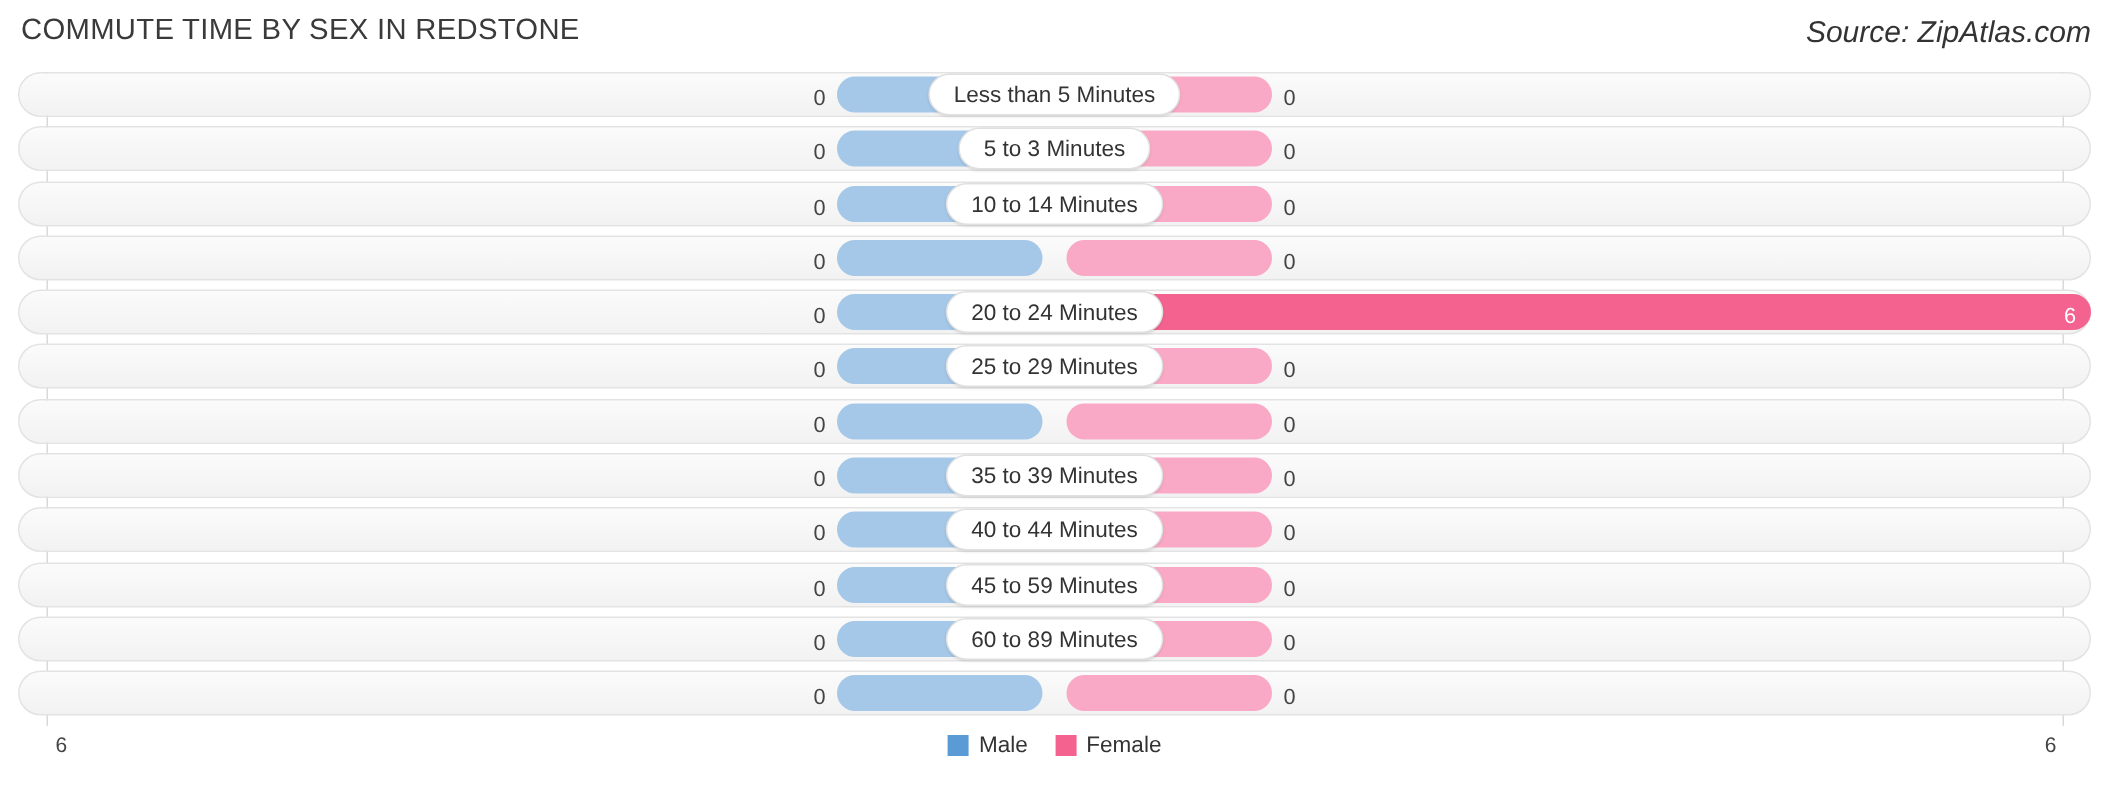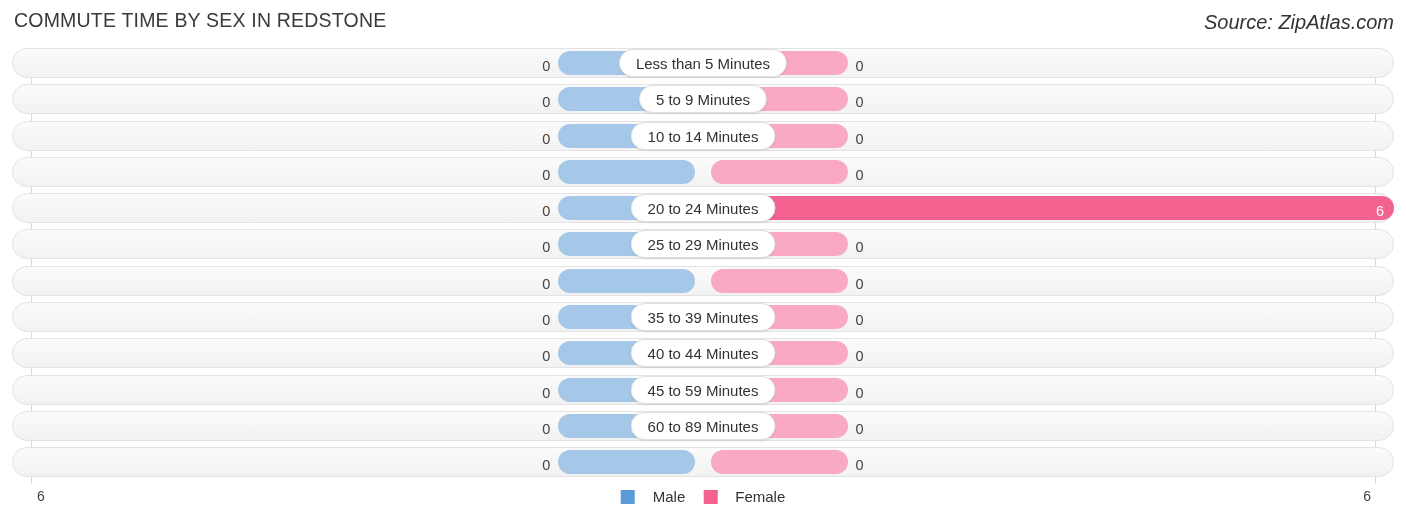--- a/index.html
+++ b/index.html
@@ -180,21 +180,21 @@
     left: 50%;
     top: 4px;
     transform: translateX(-50%);
     display: flex;
     align-items: center;
     gap: 18px;
   }
   .legend-item {
     display: flex;
     align-items: center;
-    gap: 18px;
+    gap: 7px;
     font-size: 15px;
     color: #333333;
   }
   .swatch {
     width: 14px;
     height: 14px;
     display: inline-block;
   }
   .swatch.male   { background: #5b9bd5; }
   .swatch.female { background: #f4628f; }
@@ -230,21 +230,21 @@
         <div class="half male">
           <div class="bar male" style="width: 20%;">
             <div class="val male-val">0</div>
           </div>
         </div>
         <div class="half female">
           <div class="bar female" style="width: 20%;">
             <div class="val female-val">0</div>
           </div>
         </div>
-        <div class="pill">5 to 9 Minutes</div>
+        <div class="pill">5 to 3 Minutes</div>
       </div>
       <div class="row">
         <div class="track"></div>
         <div class="half male">
           <div class="bar male" style="width: 20%;">
             <div class="val male-val">0</div>
           </div>
         </div>
         <div class="half female">
           <div class="bar female" style="width: 20%;">

